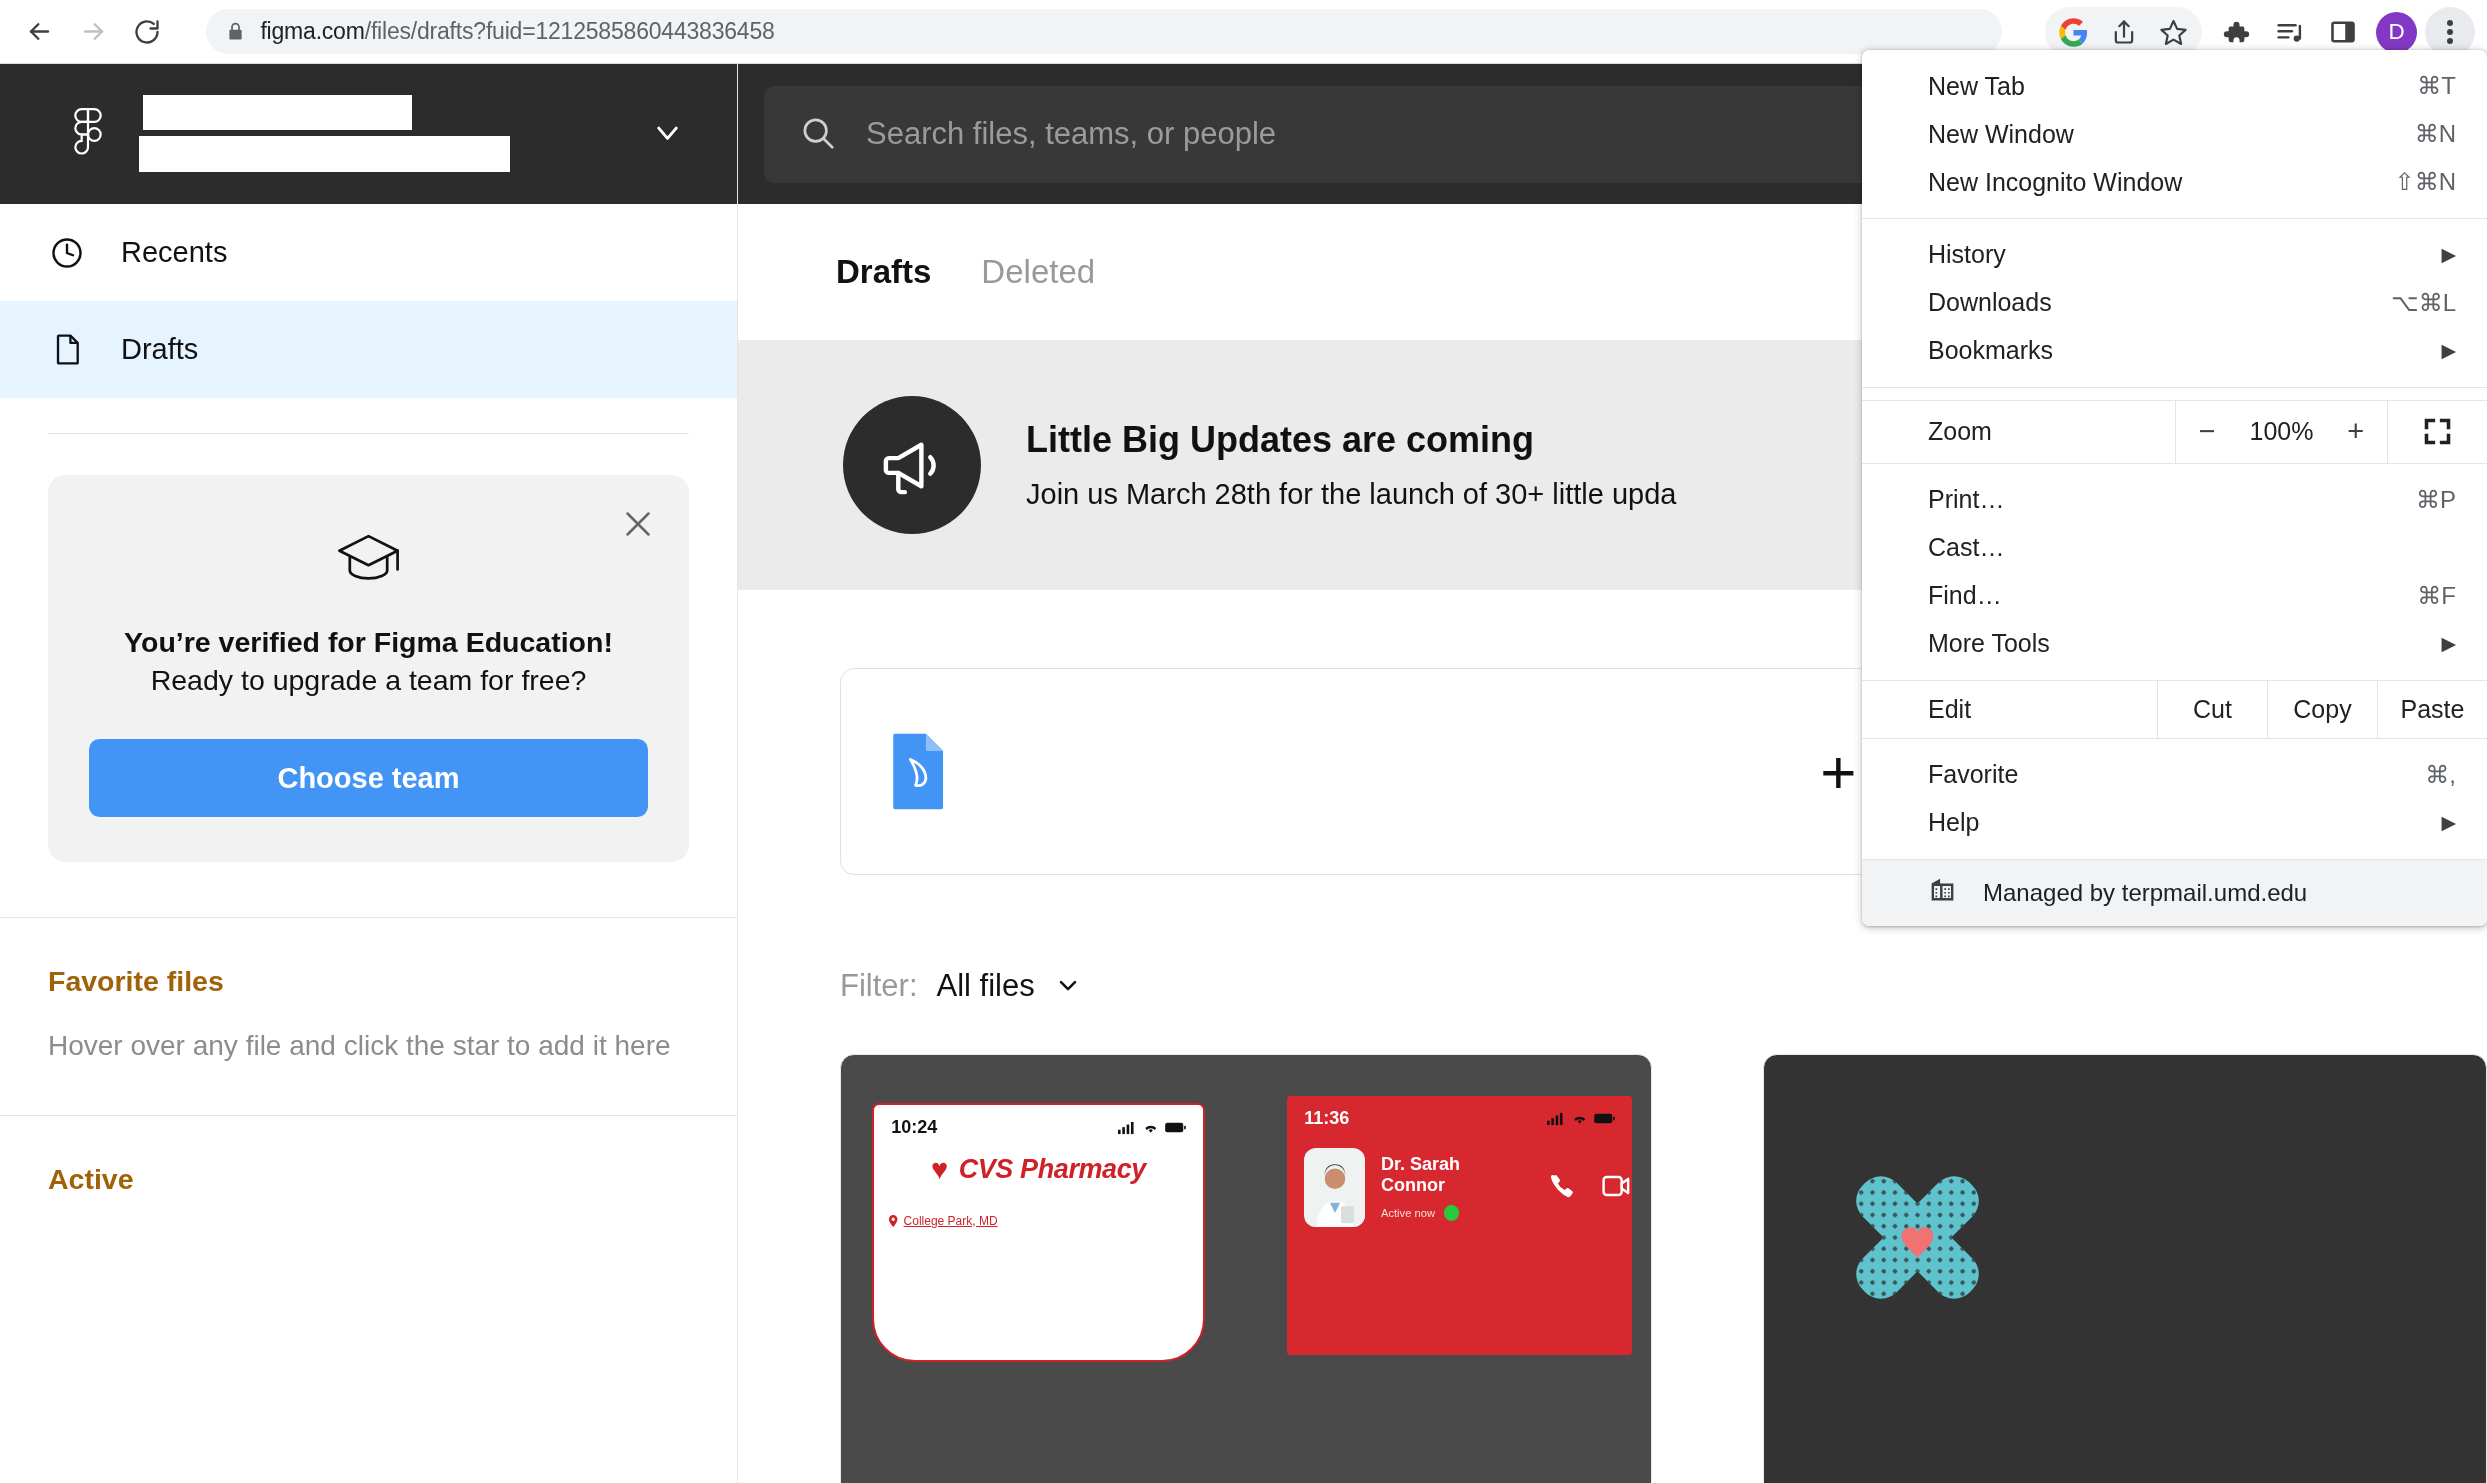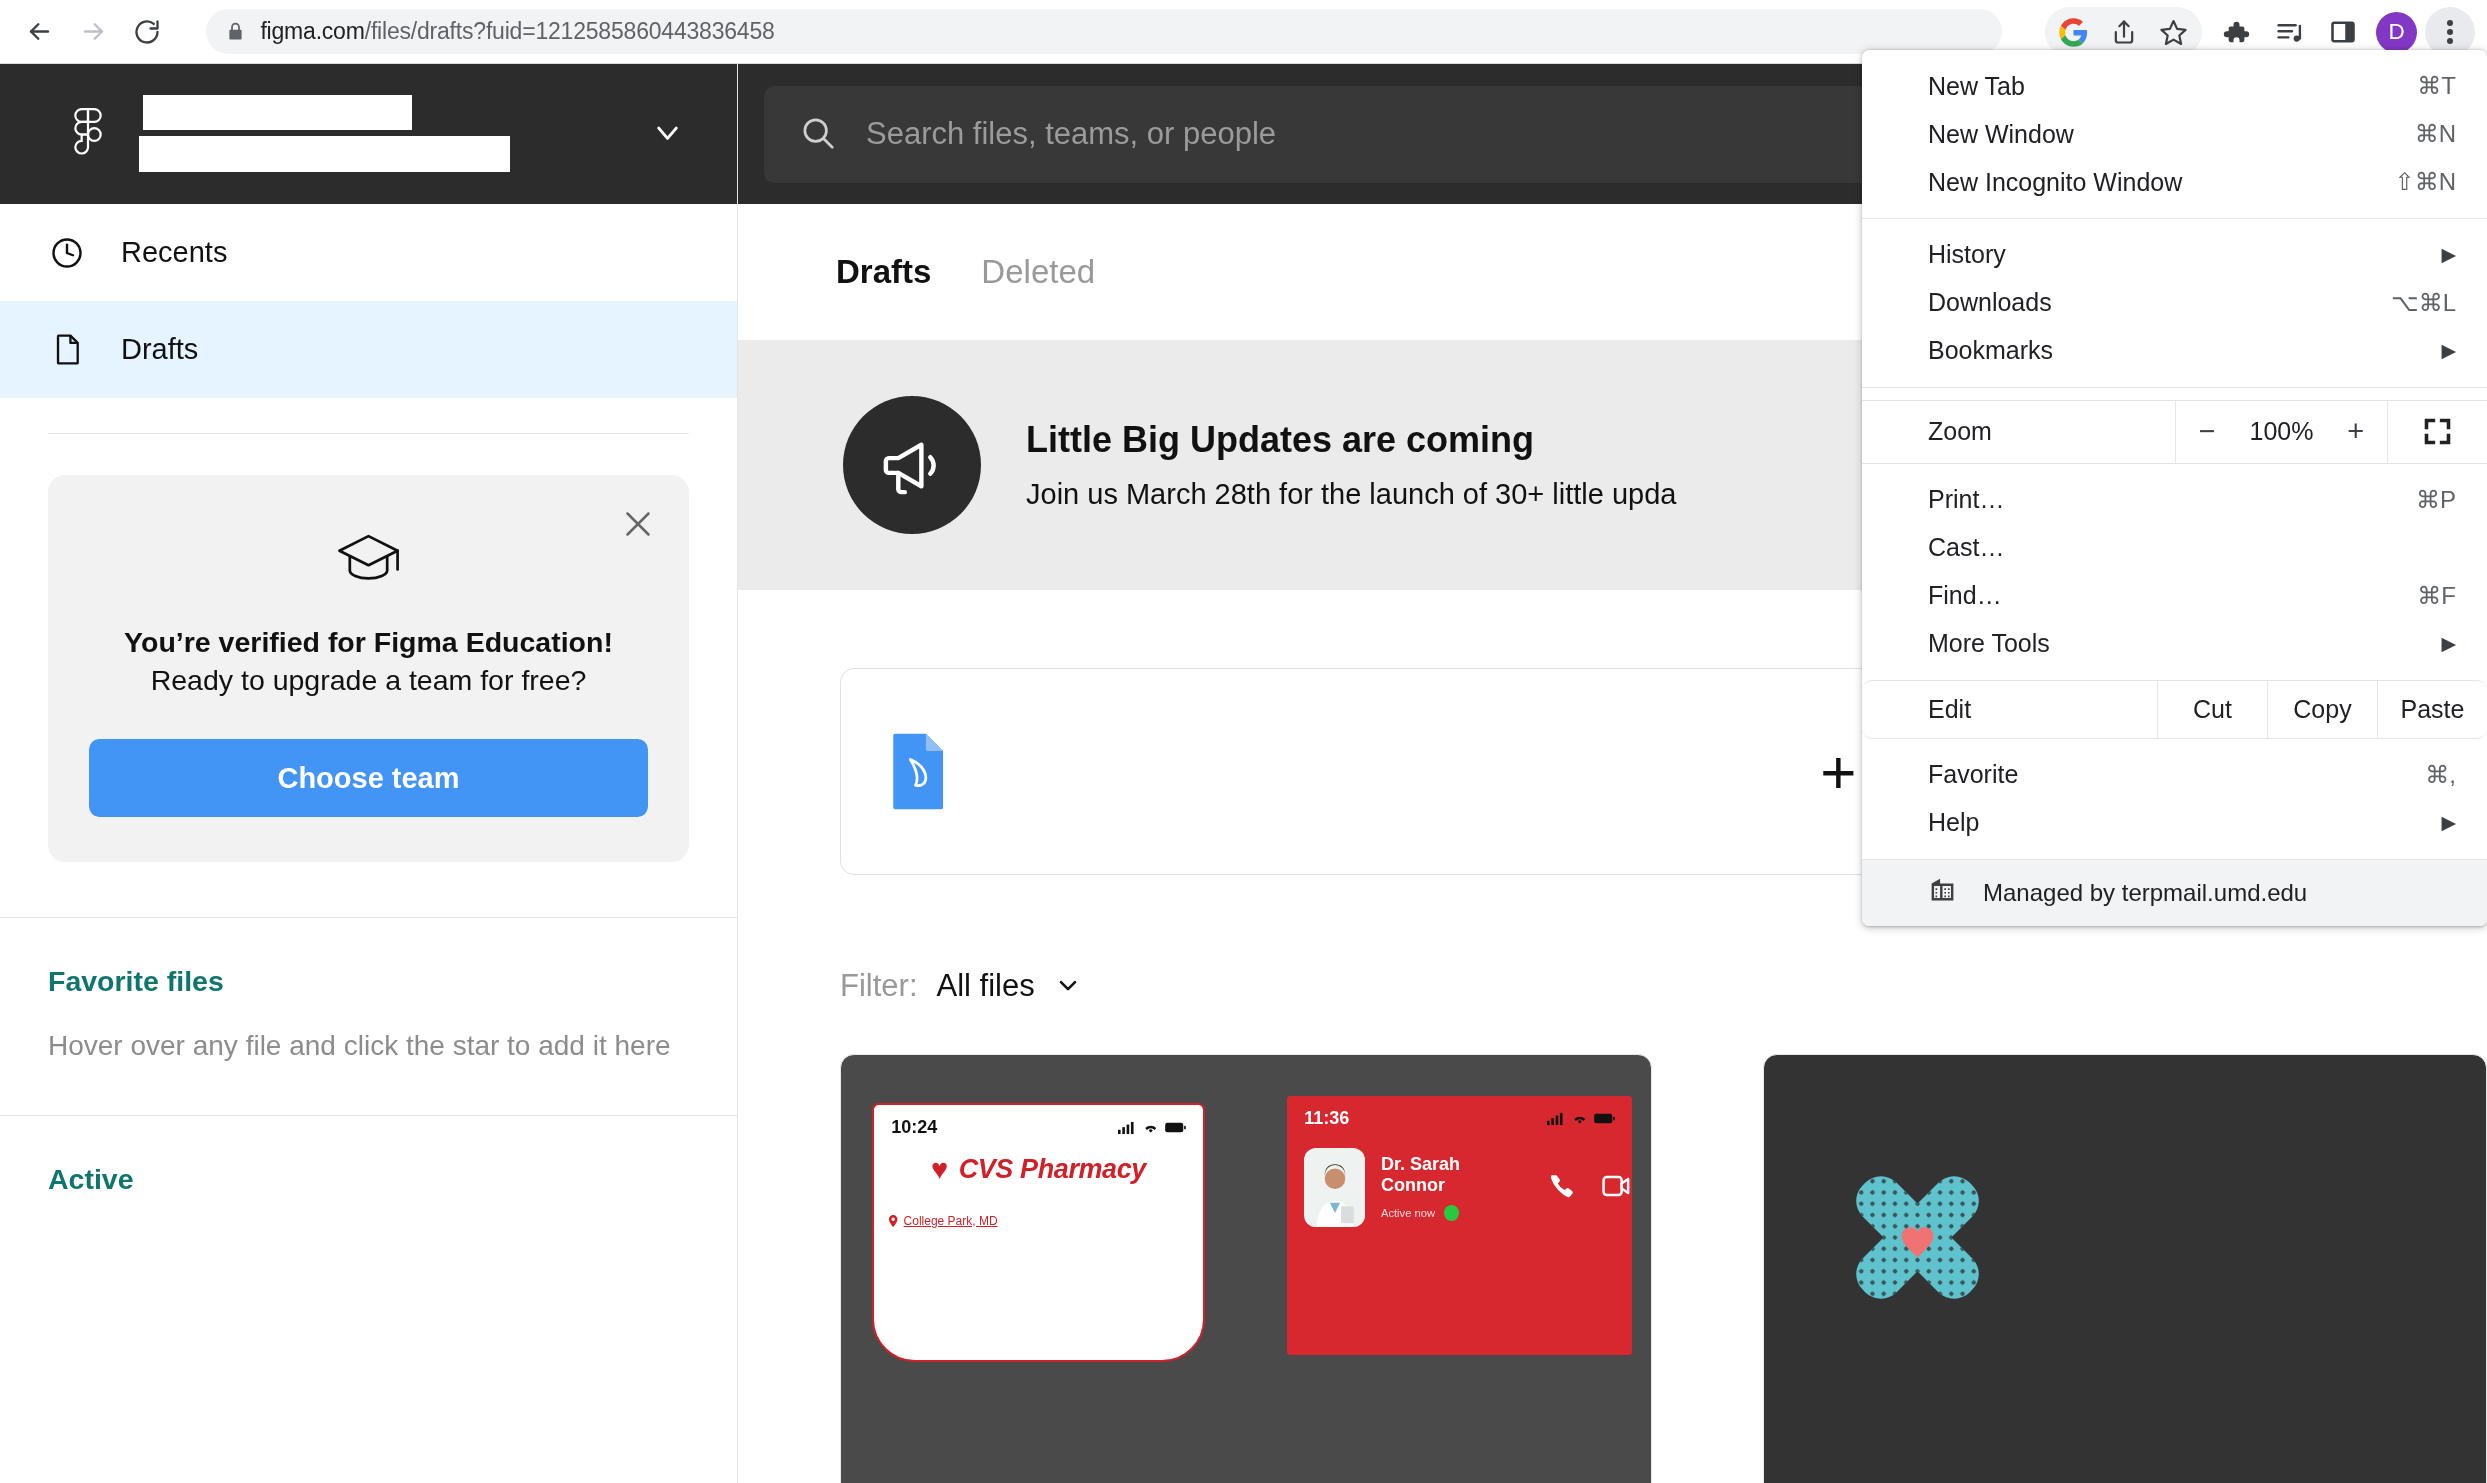--- a/index.html
+++ b/index.html
@@ -99,21 +99,21 @@
     text-align: center; font-size: 28.5px; line-height: 1.32; color: #111; margin-bottom: 40px;
   }
   .edu-text b { font-weight: 700; }
   .edu-btn {
     background: #4294f5; color: #fff; border-radius: 10.4px; height: 78px;
     display: flex; align-items: center; justify-content: center;
     font-size: 29px; font-weight: 700;
   }
 
   .side-divider2 { height: 0.9px; background: #e5e5e5; margin: 45px 0 0 0; }
-  .side-sec-title { font-size: 28.5px; font-weight: 700; color:#0f766e; padding: 47px 0 0 48px; }
+  .side-sec-title { font-size: 28.5px; font-weight: 700; color:#a16207; padding: 47px 0 0 48px; }
   .side-sec-body { font-size: 28px; color: #8c8c8c; line-height: 1.35; padding: 29px 60px 0 48px; }
   .side-divider3 { height: 0.9px; background: #e5e5e5; margin-top: 50px; }
 
   
   .main { position: absolute; top: 0; left: 738px; width: 1749px; height: 1420px; background: #fff; }
   .top-search-bar {
     height: 140px; background: #2c2c2c; display: flex; align-items: center; padding: 0 0 0 26px;
   }
   .search-box {
     width: 1356px; height: 97px; background: #383838; border-radius: 10.4px;
@@ -198,21 +198,21 @@
   .mi-arrow { color: #3c4043; font-size: 19px; }
   .m-sep { height: 0.9px; background: #e4e4e4; margin: 12px 0; }
   .zoom-row { display: flex; align-items: stretch; height: 64px; border-top: 0.9px solid #e4e4e4; border-bottom: 0.9px solid #e4e4e4; }
   .zoom-label { flex: 1; display: flex; align-items: center; padding-left: 66px; }
   .zoom-ctrl { width: 212px; display: flex; align-items: center; justify-content: space-around;
                border-left: 0.9px solid #e4e4e4; }
   .zm-btn { font-size: 29px; color: #3c4043; padding: 0 12px; }
   .zm-val { font-size: 25px; }
   .zoom-full { width: 100px; display: flex; align-items: center; justify-content: center;
                border-left: 0.9px solid #e4e4e4; }
-  .edit-row { display: flex; align-items: stretch; height: 59px; border-top: 0.9px solid #e4e4e4; border-bottom: 0.9px solid #e4e4e4; border-radius: 10px; }
+  .edit-row { display: flex; align-items: stretch; height: 59px; border-top: 0.9px solid #e4e4e4; border-bottom: 0.9px solid #e4e4e4; }
   .edit-label { width: 295px; display: flex; align-items: center; padding-left: 66px; }
   .edit-btn { flex: 1; display: flex; align-items: center; justify-content: center; border-left: 0.9px solid #e4e4e4; }
   .managed {
     background: #f1f3f4; height: 67px; display: flex; align-items: center; gap: 26px;
     padding-left: 66px; border-top: 0.9px solid #e4e4e4; font-size: 24px; color: #202124;
   }
 </style>
 </head>
 <body>
 

